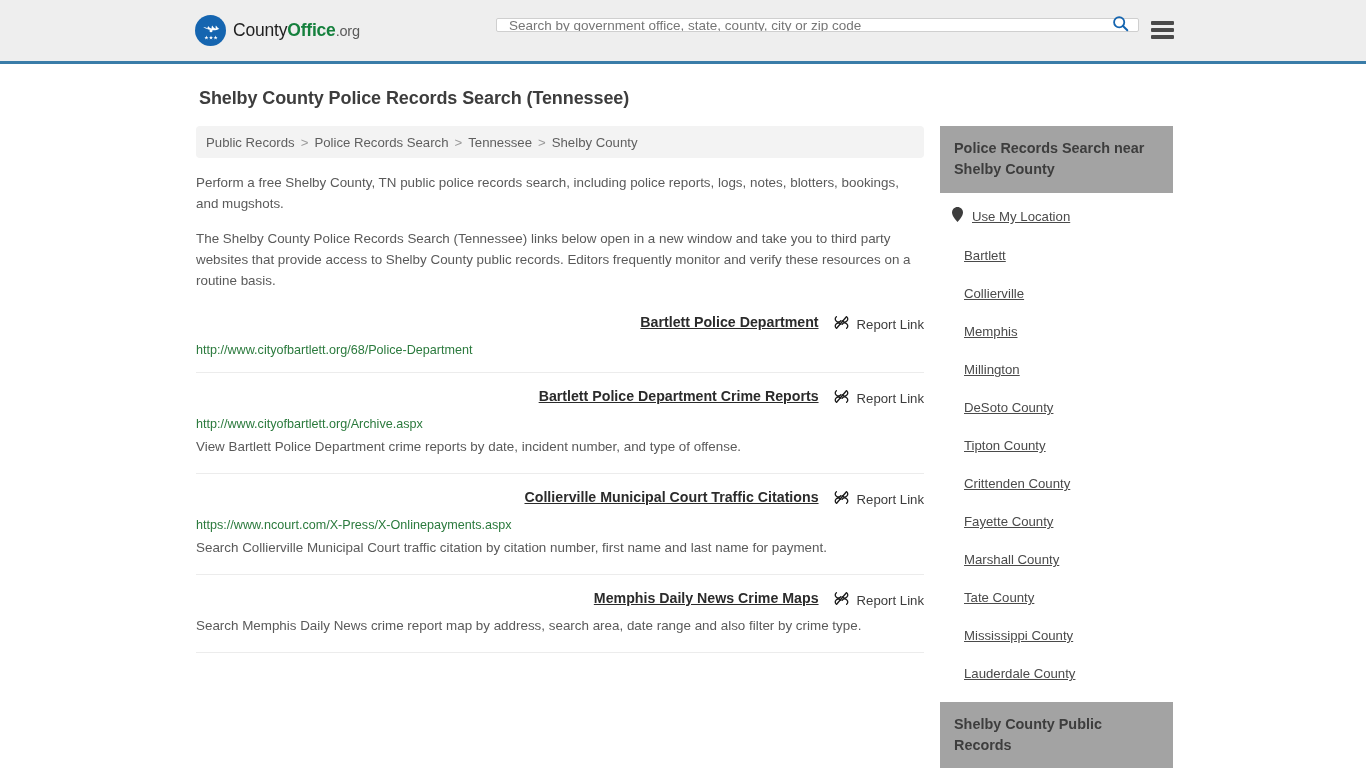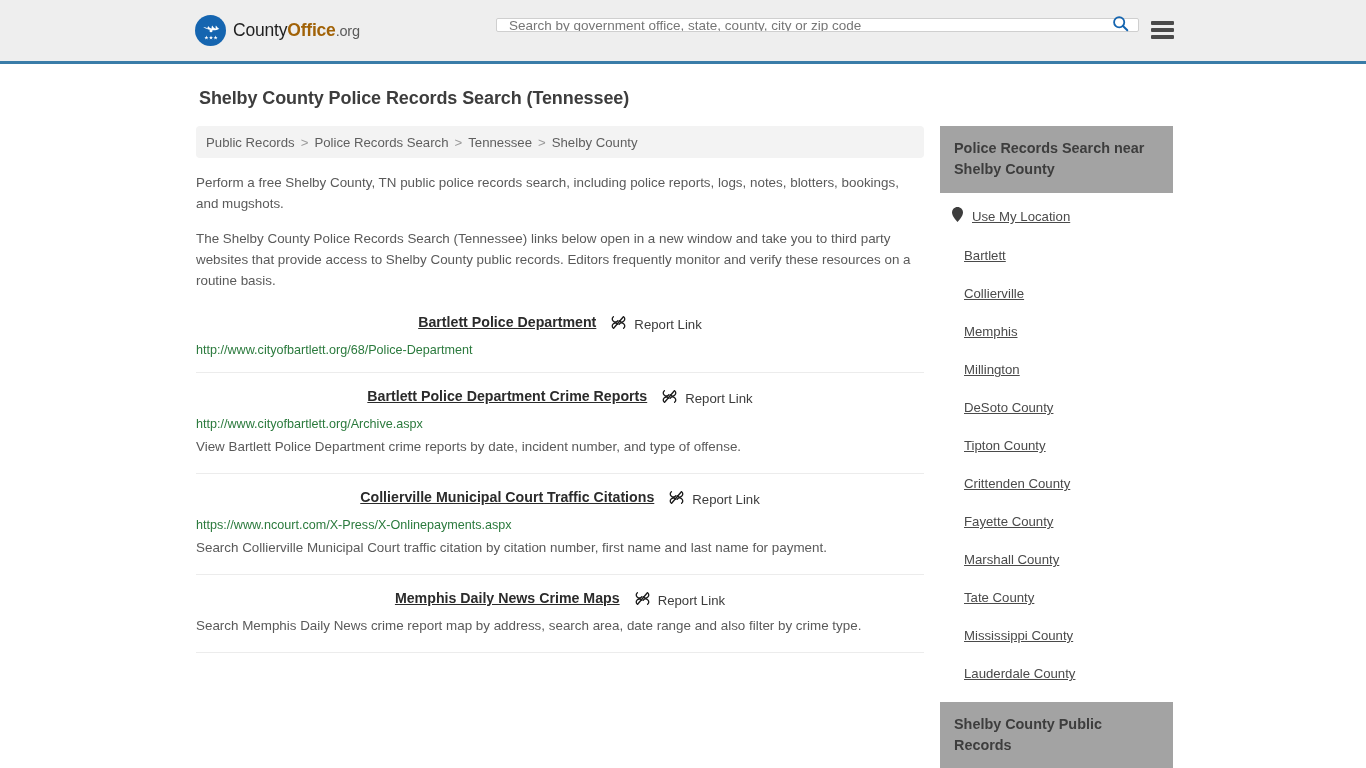--- a/index.html
+++ b/index.html
@@ -36,21 +36,21 @@
     align-items: center;
     justify-content: center;
     flex: none;
   }
   .logo-text {
     font-size: 17.5px;
     letter-spacing: -0.2px;
     color: #1f1f1f;
     white-space: nowrap;
   }
-  .logo-text .b { color: #a16207; font-weight: bold; text-align: center; }
+  .logo-text .b { color: #15803d; font-weight: bold; text-align: center; }
   .logo-text .n { font-weight: normal; }
   .logo-text .o { color: #5a5a5a; font-size: 14.5px; }
 
   .search-area {
     position: absolute;
     left: 496px;
     top: 18px;
     width: 643px;
     height: 14px;
     display: flex;
@@ -172,21 +172,21 @@
   .result {
     padding-bottom: 14px;
     margin-bottom: 0;
     border-bottom: 1px solid #ececec;
     padding-top: 14px;
   }
   .result:first-child { padding-top: 0; }
   .result-head {
     display: flex;
     align-items: flex-start;
-    justify-content: center;
+    justify-content: flex-end;
   }
   .result-title {
     font-size: 14.2px;
     font-weight: bold;
     color: #2b2b2b;
     text-decoration: underline;
     cursor: pointer;
     line-height: 19px;
   }
   .report-link {

